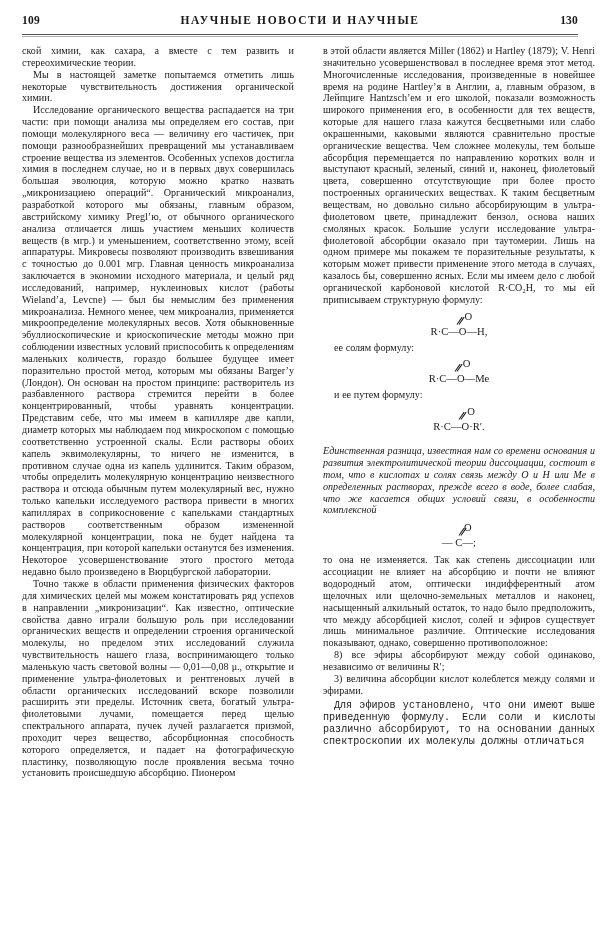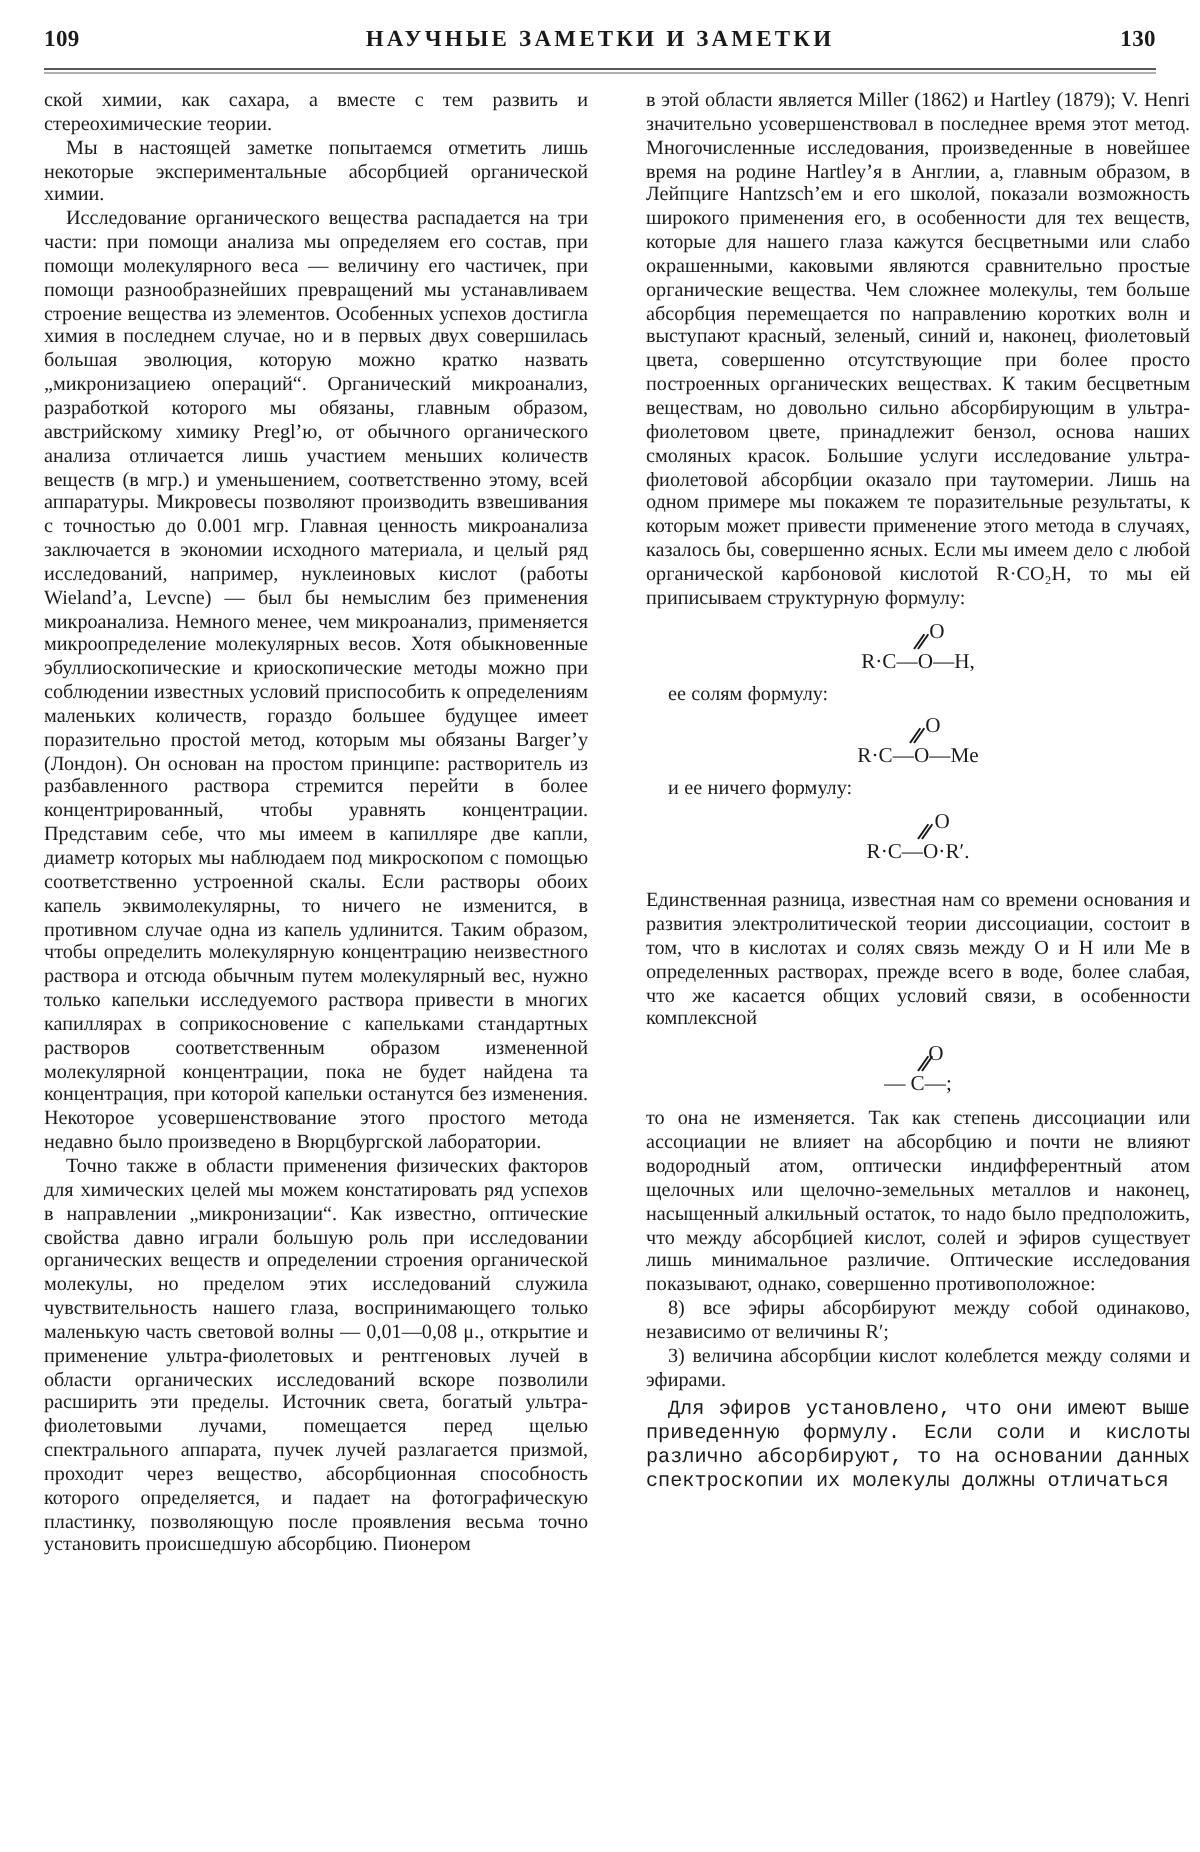--- a/index.html
+++ b/index.html
@@ -140,34 +140,34 @@
     font-family: Liberation Serif, serif;
   }
 </style>
 </head>
 <body>
 
 <div class="page">
 
   <div class="runhead">
     <span class="folio">109</span>
-    <span class="title">НАУЧНЫЕ  ЗАМЕТКИ  И  ЗАМЕТКИ</span>
+    <span class="title">НАУЧНЫЕ  НОВОСТИ  И  НАУЧНЫЕ</span>
     <span class="folio">130</span>
   </div>
 
   <div class="rule">
     <div class="r1"></div>
     <div class="r2"></div>
   </div>
 
   <div class="cols">
 
     <div class="col left">
       <p class="para cont">ской химии, как сахара, а вместе с тем развить и стереохимические теории.</p>
-      <p class="para">Мы в настоящей заметке попытаемся отметить лишь некоторые экспериментальные абсорбцией органической химии.</p>
+      <p class="para">Мы в настоящей заметке попытаемся отметить лишь некоторые чувствительность достижения органической химии.</p>
       <p class="para">Исследование органического вещества распадается на три части: при помощи анализа мы определяем его состав, при помощи молекулярного веса — величину его частичек, при помощи разнообразнейших превращений мы устанавливаем строение вещества из элементов. Особенных успехов достигла химия в последнем случае, но и в первых двух совершилась большая эволюция, которую можно кратко назвать „микронизациею операций“. Органический микроанализ, разработкой которого мы обязаны, главным образом, австрийскому химику Pregl’ю, от обычного органического анализа отличается лишь участием меньших количеств веществ (в мгр.) и уменьшением, соответственно этому, всей аппаратуры. Микровесы позволяют производить взвешивания с точностью до 0.001 мгр. Главная ценность микроанализа заключается в экономии исходного материала, и целый ряд исследований, например, нуклеиновых кислот (работы Wieland’a, Levcne) — был бы немыслим без применения микроанализа. Немного менее, чем микроанализ, применяется микроопределение молекулярных весов. Хотя обыкновенные эбуллиоскопические и криоскопические методы можно при соблюдении известных условий приспособить к определениям маленьких количеств, гораздо большее будущее имеет поразительно простой метод, которым мы обязаны Barger’у (Лондон). Он основан на простом принципе: растворитель из разбавленного раствора стремится перейти в более концентрированный, чтобы уравнять концентрации. Представим себе, что мы имеем в капилляре две капли, диаметр которых мы наблюдаем под микроскопом с помощью соответственно устроенной скалы. Если растворы обоих капель эквимолекулярны, то ничего не изменится, в противном случае одна из капель удлинится. Таким образом, чтобы определить молекулярную концентрацию неизвестного раствора и отсюда обычным путем молекулярный вес, нужно только капельки исследуемого раствора привести в многих капиллярах в соприкосновение с капельками стандартных растворов соответственным образом измененной молекулярной концентрации, пока не будет найдена та концентрация, при которой капельки останутся без изменения. Некоторое усовершенствование этого простого метода недавно было произведено в Вюрцбургской лаборатории.</p>
       <p class="para">Точно также в области применения физических факторов для химических целей мы можем констатировать ряд успехов в направлении „микронизации“. Как известно, оптические свойства давно играли большую роль при исследовании органических веществ и определении строения органической молекулы, но пределом этих исследований служила чувствительность нашего глаза, воспринимающего только маленькую часть световой волны — 0,01—0,08 μ., открытие и применение ультра-фиолетовых и рентгеновых лучей в области органических исследований вскоре позволили расширить эти пределы. Источник света, богатый ультра-фиолетовыми лучами, помещается перед щелью спектрального аппарата, пучек лучей разлагается призмой, проходит через вещество, абсорбционная способность которого определяется, и падает на фотографическую пластинку, позволяющую после проявления весьма точно установить происшедшую абсорбцию. Пионером</p>
     </div>
 
     <div class="col right">
       <p class="para cont">в этой области является Miller (1862) и Hartley (1879); V. Henri значительно усовершенствовал в последнее время этот метод. Многочисленные исследования, произведенные в новейшее время на родине Hartley’я в Англии, а, главным образом, в Лейпциге Hantzsch’ем и его школой, показали возможность широкого применения его, в особенности для тех веществ, которые для нашего глаза кажутся бесцветными или слабо окрашенными, каковыми являются сравнительно простые органические вещества. Чем сложнее молекулы, тем больше абсорбция перемещается по направлению коротких волн и выступают красный, зеленый, синий и, наконец, фиолетовый цвета, совершенно отсутствующие при более просто построенных органических веществах. К таким бесцветным веществам, но довольно сильно абсорбирующим в ультра-фиолетовом цвете, принадлежит бензол, основа наших смоляных красок. Большие услуги исследование ультра-фиолетовой абсорбции оказало при таутомерии. Лишь на одном примере мы покажем те поразительные результаты, к которым может привести применение этого метода в случаях, казалось бы, совершенно ясных. Если мы имеем дело с любой органической карбоновой кислотой R·CO₂H, то мы ей приписываем структурную формулу:</p>
 
       <div class="formula-block">
         <span class="formula">
           <span class="fO">O</span>
@@ -189,36 +189,36 @@
           <span class="fbase">
             <span class="dbl" style="left:26px; top:-9px;">
                 <i class="a"></i>
                 <i class="b"></i>
               </span>
             <span>R·C</span><span>—O—</span><span>Me</span>
           </span>
         </span>
       </div>
 
-      <p class="para caption-line">и ее ничего формулу:</p>
+      <p class="para caption-line">и ее путем формулу:</p>
 
       <div class="formula-block">
         <span class="formula">
           <span class="fO">O</span>
           <span class="fbase">
             <span class="dbl" style="left:26px; top:-9px;">
                 <i class="a"></i>
                 <i class="b"></i>
               </span>
             <span>R·C</span><span>—O·</span><span>R′.</span>
           </span>
         </span>
       </div>
 
-      <p class="para noindent" style="margin-top:12px;">Единственная разница, известная нам со времени основания и развития электролитической теории диссоциации, состоит в том, что в кислотах и солях связь между О и Н или Ме в определенных растворах, прежде всего в воде, более слабая, что же касается общих условий связи, в особенности комплексной</p>
+      <p class="para noindent" style="margin-top:12px;font-style:italic;">Единственная разница, известная нам со времени основания и развития электролитической теории диссоциации, состоит в том, что в кислотах и солях связь между О и Н или Ме в определенных растворах, прежде всего в воде, более слабая, что же касается общих условий связи, в особенности комплексной</p>
 
       <div class="formula-block" style="margin:6px 0 5px 0;">
         <span class="formula">
           <span class="fO narrow">O</span>
           <span class="fbase">
             <span class="dbl" style="left:17px; top:-9px;">
                 <i class="a"></i>
                 <i class="b"></i>
               </span>
             <span>— C</span><span>—;</span><span></span>

